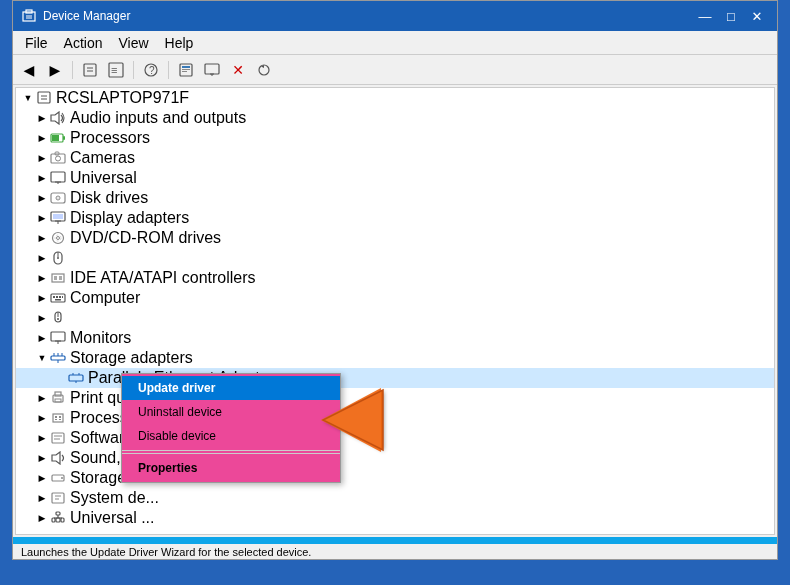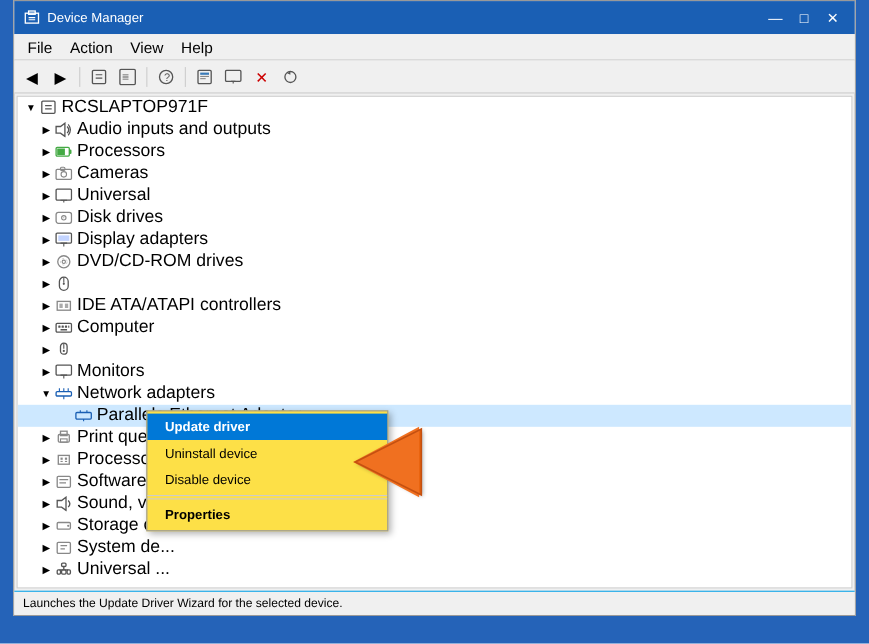--- a/index.html
+++ b/index.html
@@ -143,42 +143,42 @@
     .item-label {
       font-size: 16px;
     }
     
     .indent-1 { padding-left: 18px; }
     .indent-2 { padding-left: 36px; }
 
     
     .context-menu {
       position: absolute;
-      left: 120px;
+      left: 108px;
       top: 288px;
-      background: #fde047;
+      background: #ec4899;
       border: 1px solid #999;
       box-shadow: 2px 2px 6px rgba(0,0,0,0.3);
       width: 220px;
       z-index: 100;
       padding: 2px 0;
     }
     .ctx-item {
       padding: 5px 16px;
       cursor: pointer;
       font-size: 12px;
     }
     .ctx-item.active { background: #0078d7; color: white; font-weight: 600; }
     .ctx-separator { height: 1px; background: #ccc; margin: 2px 0; }
     .ctx-item.bold { font-weight: 700; }
 
     
     .status-bar {
       background: #f0f0f0;
-      border-top: 1px solid #0ea5e9;
+      border-top: 7px solid #0ea5e9;
       padding: 2px 8px;
       font-size: 11px;
       height: 22px;
       display: flex;
       align-items: center;
       flex-shrink: 0;
     }
 
     
     .watermark {
@@ -464,21 +464,21 @@
         <span class="expand-btn">▼</span>
         <span class="item-icon">
           <svg width="16" height="14" viewBox="0 0 16 14">
               <rect x="1" y="5" width="14" height="4" rx="1" fill="none" stroke="#1a5fb4" stroke-width="1.2"></rect>
               <line x1="4" y1="5" x2="4" y2="2" stroke="#1a5fb4" stroke-width="1"></line>
               <line x1="8" y1="5" x2="8" y2="2" stroke="#1a5fb4" stroke-width="1"></line>
               <line x1="12" y1="5" x2="12" y2="2" stroke="#1a5fb4" stroke-width="1"></line>
               <line x1="8" y1="9" x2="8" y2="12" stroke="#1a5fb4" stroke-width="1"></line>
             </svg>
         </span>
-        <span class="item-label">Network adapters</span>
+        <span class="item-label">Storage adapters</span>
       </div>
 
       <div class="tree-item indent-2" style="background:#cde8ff;">
         <span class="expand-btn" style="visibility:hidden;">▶</span>
         <span class="item-icon">
           <svg width="16" height="14" viewBox="0 0 16 14">
               <rect x="1" y="4" width="14" height="6" rx="1" fill="none" stroke="#1a5fb4" stroke-width="1.2"></rect>
               <line x1="5" y1="4" x2="5" y2="2" stroke="#1a5fb4" stroke-width="1"></line>
               <line x1="11" y1="4" x2="11" y2="2" stroke="#1a5fb4" stroke-width="1"></line>
               <line x1="8" y1="10" x2="8" y2="12" stroke="#1a5fb4" stroke-width="1"></line>

